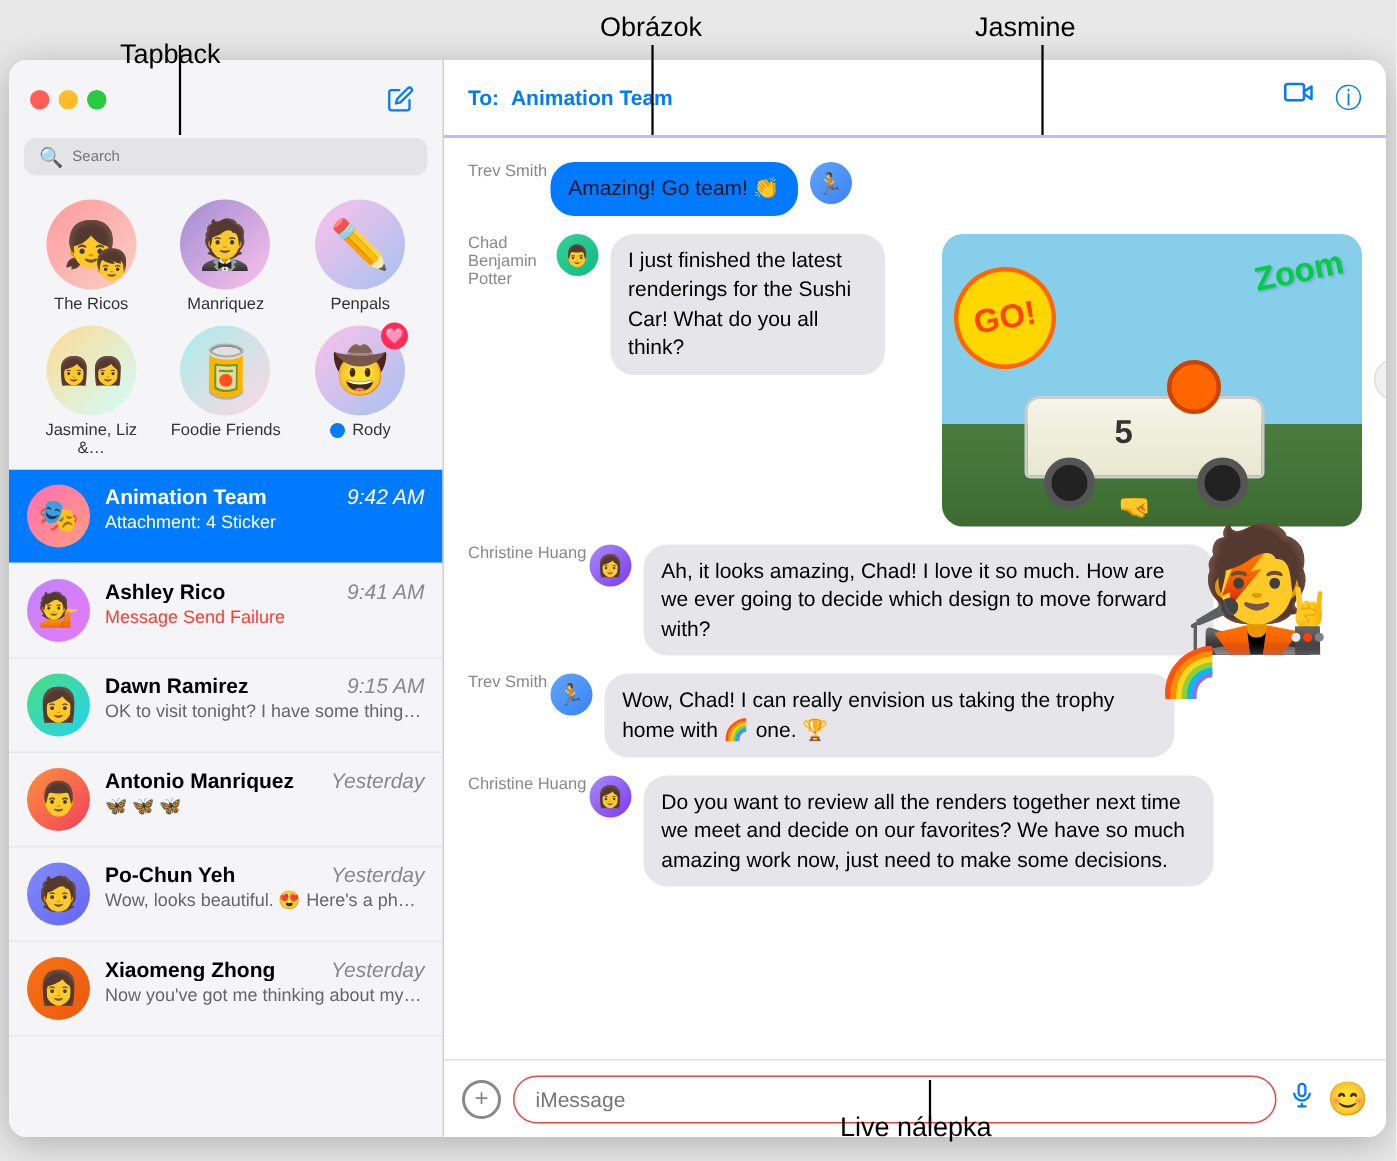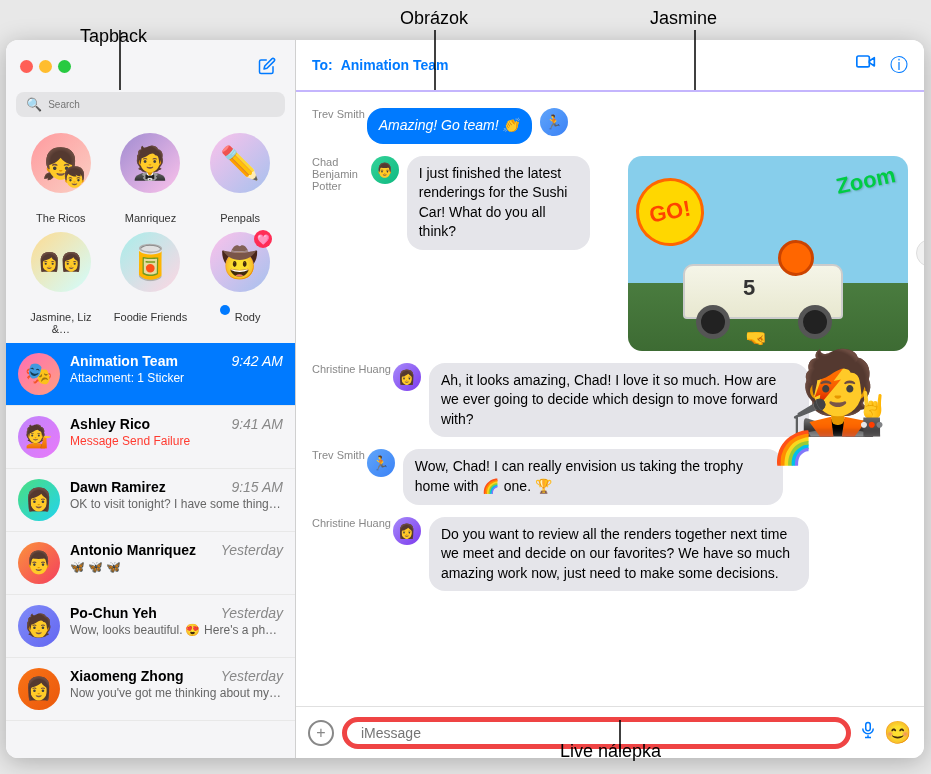--- a/index.html
+++ b/index.html
@@ -129,21 +129,20 @@
       justify-content: center;
       font-size: 28px;
       overflow: hidden;
       position: relative;
     }
 
     .contact-name {
       font-size: 11px;
       color: #333;
       text-align: center;
-      margin-top: 15px;
     }
 
     
     .pinned-row2 {
       display: flex;
       justify-content: space-around;
       padding: 4px 10px 8px 10px;
     }
 
     
@@ -299,22 +298,21 @@
       line-height: 1.4;
     }
 
     .bubble.incoming {
       background: #e5e5ea;
       color: #000;
     }
 
     .bubble.outgoing {
       background: #007aff;
-      color: #ffffff;
-      font-style: italic;
+      color: #0f172a;
     }
 
     .chat-input-area {
       height: 52px;
       border-top: 1px solid #e0e0e0;
       display: flex;
       align-items: center;
       padding: 0 12px;
       gap: 8px;
     }
@@ -328,21 +326,21 @@
       align-items: center;
       justify-content: center;
       color: #888;
       font-size: 16px;
       cursor: pointer;
     }
 
     .imessage-input {
       flex: 1;
       height: 32px;
-      border: 5px solid #ef4444;
+      border: 1px solid #ef4444;
       border-radius: 16px;
       padding: 0 14px;
       font-size: 14px;
       color: #aaa;
       outline: none;
       background: #fff;
     }
 
     .audio-btn {
       color: #007aff;
@@ -470,21 +468,21 @@
 
     <div class="conv-list">
 
       <div class="conv-item active">
         <div class="conv-avatar av-anim" style="font-size:22px;">🎭</div>
         <div class="conv-content">
           <div class="conv-header">
             <span class="conv-name">Animation Team</span>
             <span class="conv-time">9:42 AM</span>
           </div>
-          <div class="conv-preview">Attachment: 1 Sticker</div>
+          <div class="conv-preview">Attachment: 4 Sticker</div>
         </div>
       </div>
 
       <div class="conv-item">
         <div class="conv-avatar av-ashley" style="font-size:22px;">💁</div>
         <div class="conv-content">
           <div class="conv-header">
             <span class="conv-name">Ashley Rico</span>
             <span class="conv-time">9:41 AM</span>
           </div>

